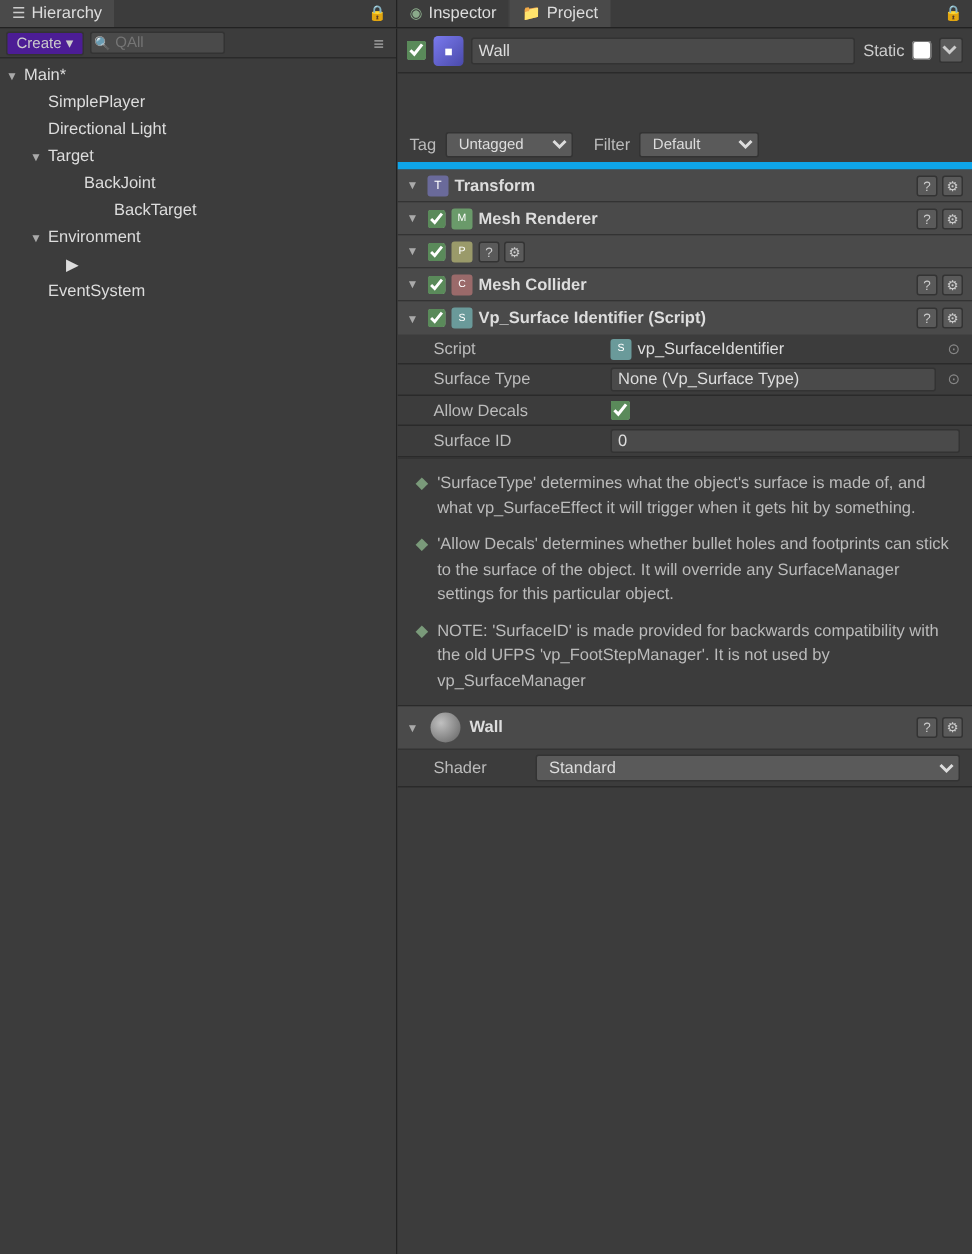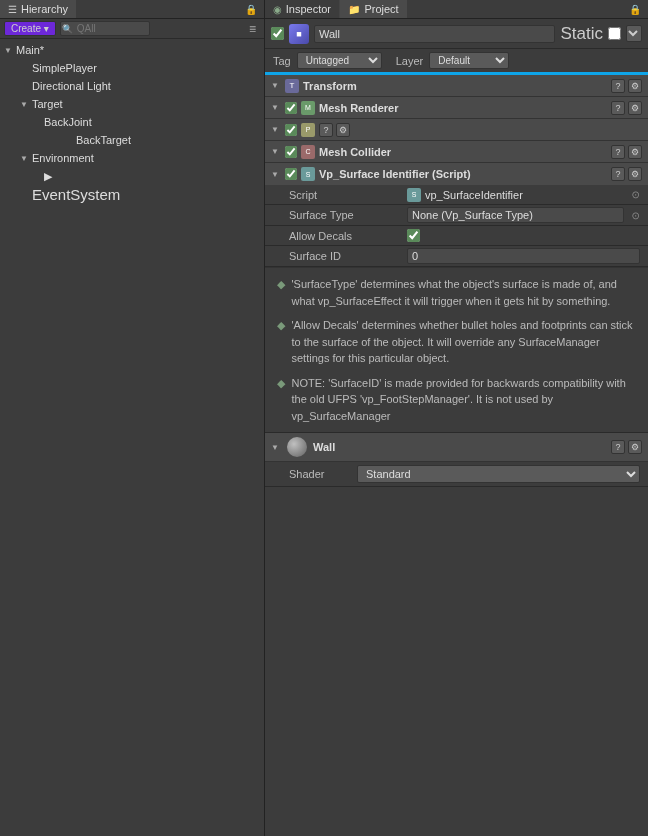--- a/index.html
+++ b/index.html
@@ -46,21 +46,21 @@
       <div style="flex:1;"></div>
       <span style="padding:0 6px; color:#888; font-size:10px;">🔒</span>
     </div>
   </div>
 
   <div style="display:flex; flex:1; overflow:hidden;">
 
     <div style="width:265px; border-right:1px solid #222; display:flex; flex-direction:column; background:#3c3c3c;">
 
       <div style="display:flex; align-items:center; padding:2px 4px; gap:4px; background:#3c3c3c; border-bottom:1px solid #2a2a2a; height:20px;">
-        <button style="background:#6d28d9; border:1px solid #333; color:#ccc; font-size:10px; padding:1px 6px; cursor:pointer; border-radius:2px;text-align:right;">
+        <button style="background:#4c1d95; border:1px solid #333; color:#ccc; font-size:10px; padding:1px 6px; cursor:pointer; border-radius:2px;text-align:right;">
           <span>Create</span> ▾
         </button>
         <div style="position:relative; display:flex; align-items:center;">
           <span style="position:absolute; left:3px; font-size:9px; color:#888;">🔍</span>
           <input type="text" style="background: rgb(74, 74, 74); border: 1px solid rgb(51, 51, 51); color: rgb(204, 204, 204); font-size: 10px; padding: 1px 4px 1px 16px; width: 90px; border-radius: 2px;" placeholder="QAll">
         </div>
         <div style="flex:1;"></div>
         <span style="cursor:pointer; color:#aaa; font-size:12px; padding:0 4px;">≡</span>
       </div>
 
@@ -80,21 +80,21 @@
           <span style="width:12px;"></span>
           <span style="font-size:11px; color:#ddd;">Directional Light</span>
         </div>
 
 
         <div style="display:flex; align-items:center; padding:1px 4px 1px 20px; height:18px; cursor:pointer;">
           <span style="width:12px; color:#aaa; font-size:8px;">▼</span>
           <span style="font-size:11px; color:#ddd;">Target</span>
         </div>
 
-        <div style="display:flex; align-items:center; padding:1px 4px 1px 32px; height:18px; cursor:pointer;">
+        <div style="display:flex; align-items:center; padding:1px 4px 1px 32px; height:18px; cursor:pointer;margin-left:12px;">
           <span style="width:12px;"></span>
           <span style="font-size:11px; color:#ddd;">BackJoint</span>
         </div>
 
         <div style="display:flex; align-items:center; padding:1px 4px 1px 20px; height:18px; cursor:pointer;margin-left:44px;">
           <span style="width:12px;"></span>
           <span style="font-size:11px; color:#ddd;">BackTarget</span>
         </div>
 
         <div style="display:flex; align-items:center; padding:1px 4px 1px 20px; height:18px; cursor:pointer;">
@@ -102,50 +102,50 @@
           <span style="font-size:11px; color:#ddd;">Environment</span>
         </div>
 
         <div style="display:flex; align-items:center; padding:1px 4px 1px 32px; height:18px; cursor:pointer;">
           <span style="width:12px;"></span>
           <span style="font-size:11px; color:#ddd;">▶</span>
         </div>
 
         <div style="display:flex; align-items:center; padding:1px 4px 1px 20px; height:18px; cursor:pointer;">
           <span style="width:12px;"></span>
-          <span style="font-size:15px; color:#ddd;text-align:center;">EventSystem</span>
+          <span style="font-size:11px; color:#ddd;text-align:center;">EventSystem</span>
         </div>
 
       </div>
     </div>
 
     <div style="flex:1; display:flex; flex-direction:column; background:#3c3c3c; overflow:hidden;">
 
       <div style="flex:1; overflow-y:auto;">
 
         <div style="display:flex; align-items:center; padding:4px 6px; background:#3c3c3c; border-bottom:1px solid #2a2a2a; gap:5px; min-height:30px;">
           <input type="checkbox" checked="" style="width: 13px; height: 13px; flex-shrink: 0; accent-color: rgb(90, 138, 90);">
 
           <div style="width:20px; height:20px; background:linear-gradient(135deg,#7a7aee,#4a4aaa); border-radius:3px; display:flex; align-items:center; justify-content:center; flex-shrink:0;">
             <span style="font-size:9px; color:#fff;">■</span>
           </div>
           <input type="text" value="Wall" style="flex: 1 1 0%; background: rgb(74, 74, 74); border: 1px solid rgb(51, 51, 51); color: rgb(221, 221, 221); font-size: 11px; padding: 2px 4px; border-radius: 2px;">
-          <span style="font-size:17px; color:#ccc;">Static</span>
+          <span style="font-size:11px; color:#ccc;">Static</span>
           <input type="checkbox" style="width: 13px; height: 13px; accent-color: rgb(90, 138, 90);">
           <select style="background:#5a5a5a; border:1px solid #333; color:#ccc; font-size:10px; padding:1px 2px; border-radius:2px; width:16px;">
             <option>▾</option>
           </select>
         </div>
 
-        <div style="display:flex; align-items:center; padding:3px 8px; gap:6px; background:#3c3c3c; border-bottom:3px solid #0ea5e9;">
+        <div style="display:flex; align-items:center; padding:3px 8px; gap:6px; background:#3c3c3c; border-bottom:5px solid #0ea5e9;margin-top:36px;">
           <span style="font-size:11px; color:#bbb;">Tag</span>
           <select style="background:#5a5a5a; border:1px solid #333; color:#ddd; font-size:10px; padding:1px 4px; border-radius:2px; width:85px;">
             <option>Untagged</option>
           </select>
-          <span style="font-size:11px; color:#bbb; margin-left:8px;">Layer</span>
+          <span style="font-size:11px; color:#bbb; margin-left:8px;">Filter</span>
           <select style="background:#5a5a5a; border:1px solid #333; color:#ddd; font-size:10px; padding:1px 4px; border-radius:2px; width:80px;">
             <option>Default</option>
           </select>
         </div>
 
         <div style="background:#4a4a4a; border-bottom:1px solid #333; display:flex; align-items:center; padding:2px 6px; min-height:22px; gap:4px;">
           <span style="width:10px; color:#aaa; font-size:8px; cursor:pointer;">▼</span>
           <div style="width:14px; height:14px; background:#6a6a9a; border-radius:2px; display:flex; align-items:center; justify-content:center; font-size:8px; color:#fff;">T</div>
           <span style="font-size:11px; font-weight:bold; color:#ddd; flex:1;">Transform</span>
           <div style="display:flex; gap:3px;">

